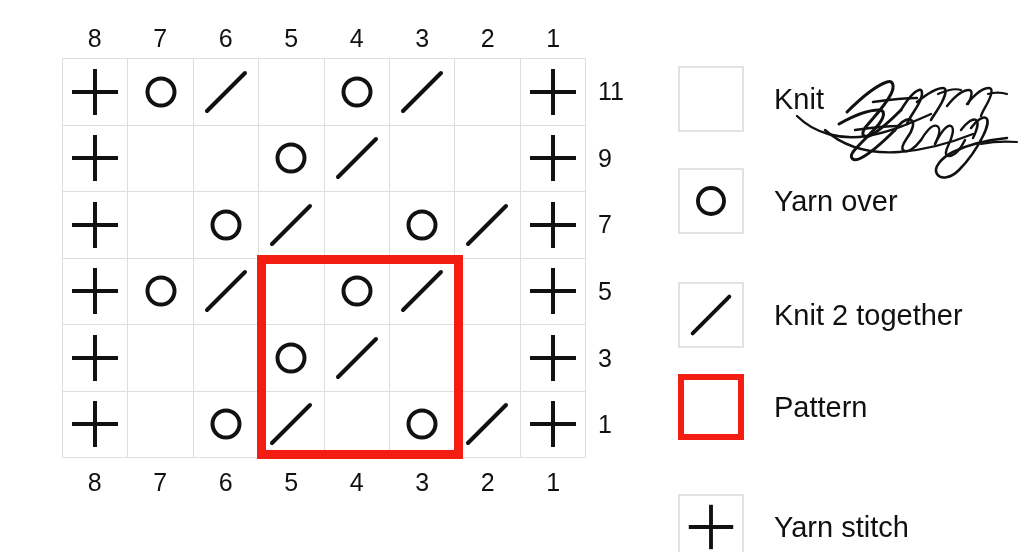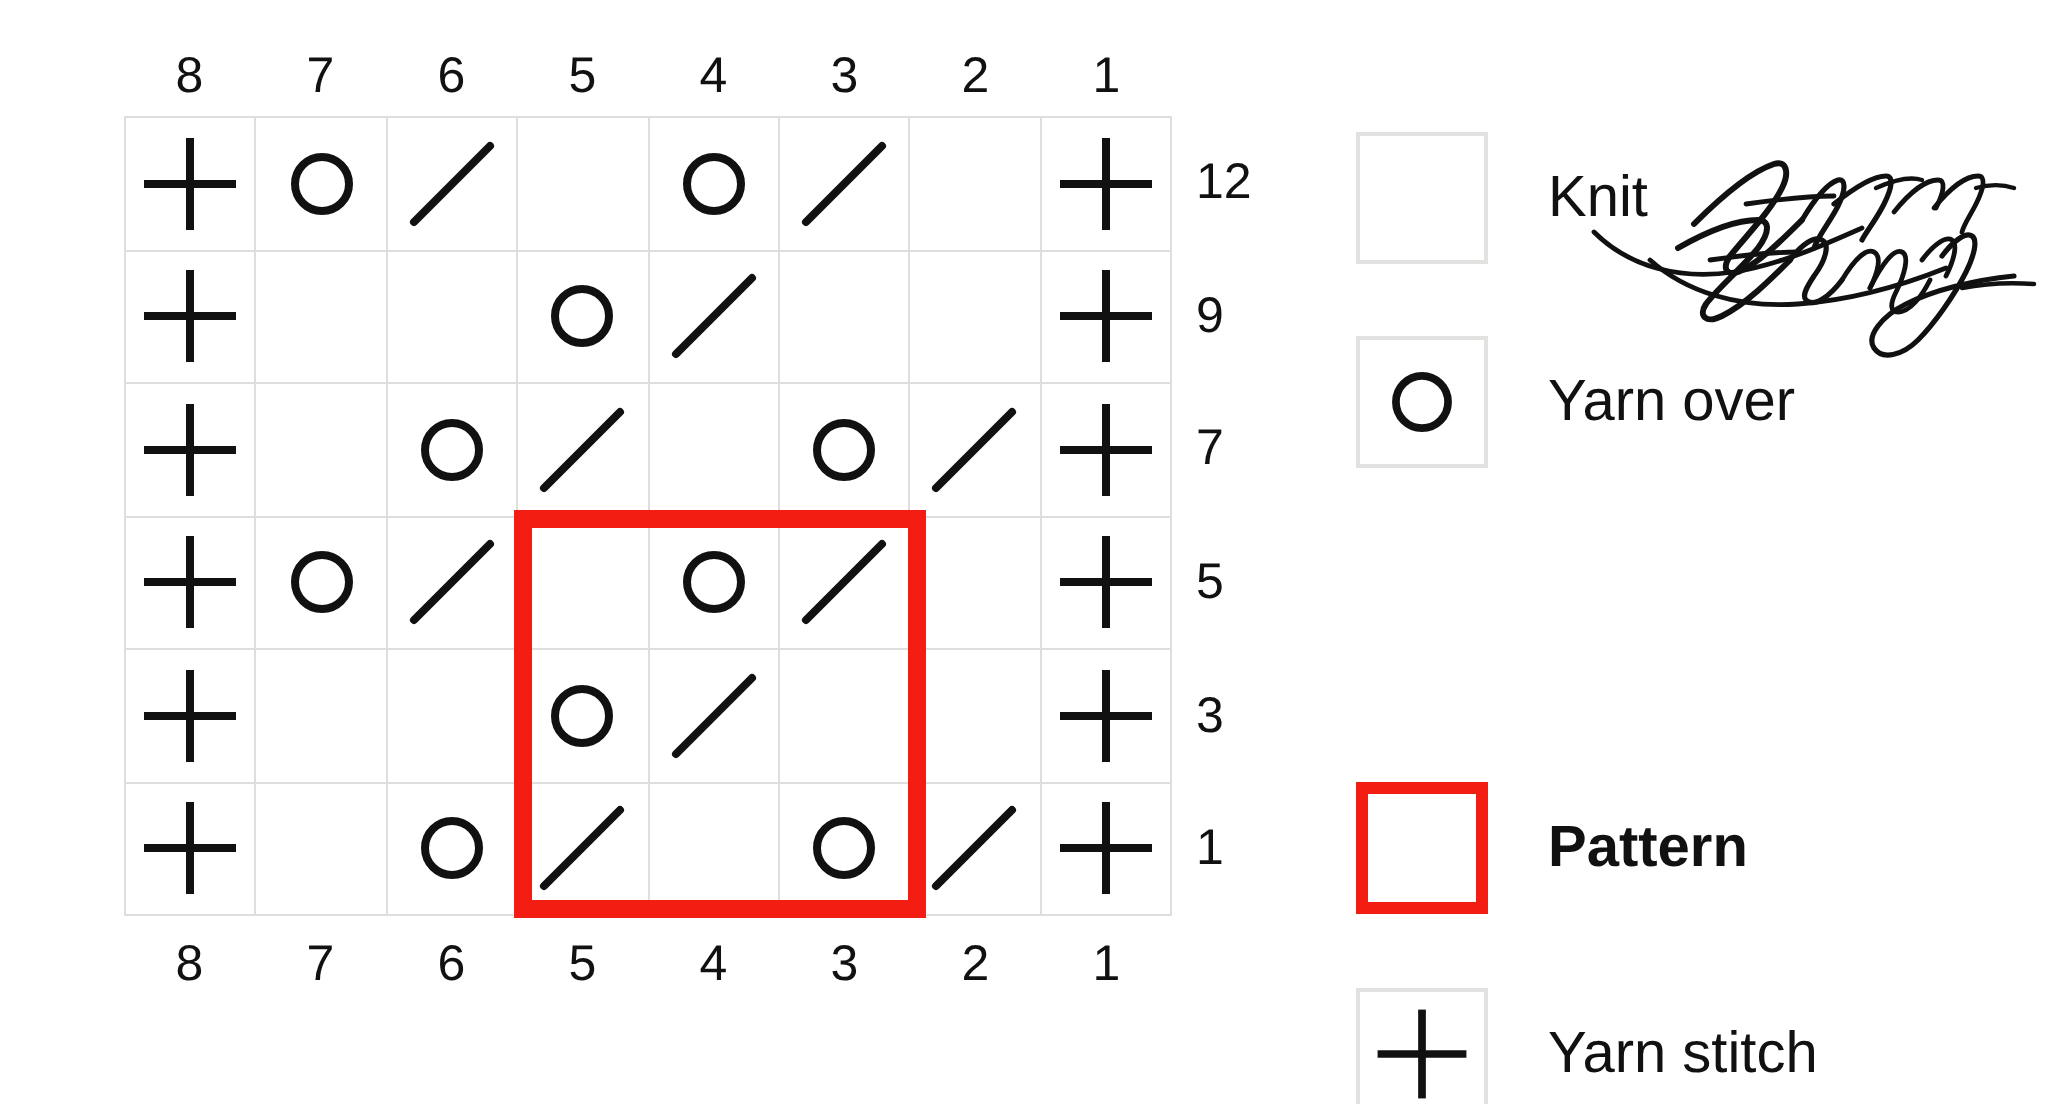--- a/index.html
+++ b/index.html
@@ -402,21 +402,21 @@
               <line x1="29" y1="6" x2="29" y2="52" stroke="#111" stroke-width="4" stroke-linecap="butt"></line>
               <line x1="6" y1="29" x2="52" y2="29" stroke="#111" stroke-width="4" stroke-linecap="butt"></line>
             </svg>
           </span>
         </div>
       </div>
 
     <div id="pattern-box"></div>
 
     <div id="row-labels">
-        <div class="row-label">12</div>
+        <div class="row-label">11</div>
         <div class="row-label">9</div>
         <div class="row-label">7</div>
         <div class="row-label">5</div>
         <div class="row-label">3</div>
         <div class="row-label">1</div>
       </div>
 
     <div id="col-headers-bottom">
         <div class="col-label">8</div>
         <div class="col-label">7</div>
@@ -440,21 +440,31 @@
           </span>
         </div>
         <div class="legend-label">Yarn over</div>
       </div>
       <div class="legend-row" style="top: 6px;">
         <div class="legend-swatch">
           <span class="sym"></span>
         </div>
         <div class="legend-label">Knit</div>
       </div>
-      <div class="legend-row" style="top: 331px; font-weight: bold;">
+      <div class="legend-row" style="top: 222px;">
+        <div class="legend-swatch">
+          <span class="sym">
+            <svg width="56" height="56" viewBox="0 0 58 58">
+              <line x1="10" y1="48" x2="48" y2="10" stroke="#111" stroke-width="4" stroke-linecap="round"></line>
+            </svg>
+          </span>
+        </div>
+        <div class="legend-label">Knit 2 together</div>
+      </div>
+      <div class="legend-row" style="top: 314px;">
         <div class="legend-swatch red"></div>
         <div class="legend-label">Pattern</div>
       </div>
       <div class="legend-row" style="top: 434px;">
         <div class="legend-swatch">
           <span class="sym">
             <svg width="56" height="56" viewBox="0 0 58 58">
               <line x1="29" y1="6" x2="29" y2="52" stroke="#111" stroke-width="4" stroke-linecap="butt"></line>
               <line x1="6" y1="29" x2="52" y2="29" stroke="#111" stroke-width="4" stroke-linecap="butt"></line>
             </svg>

